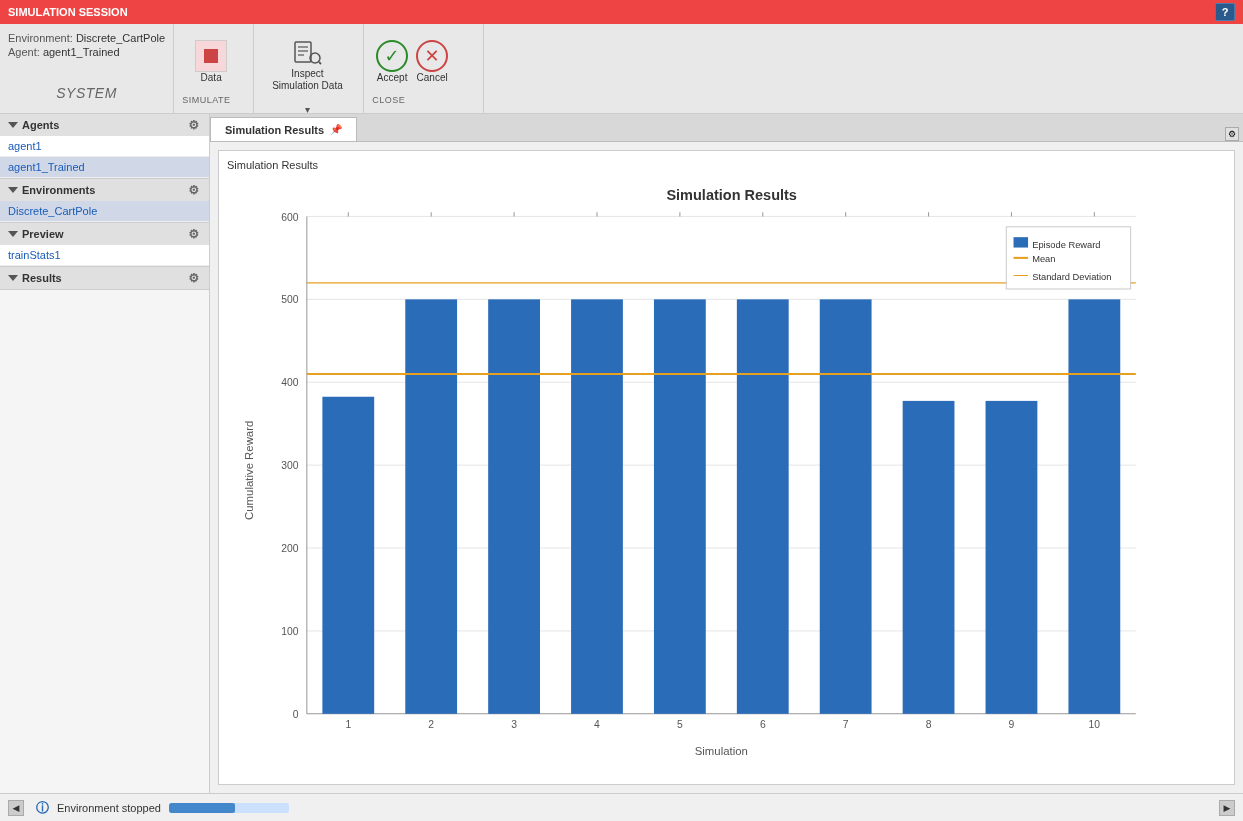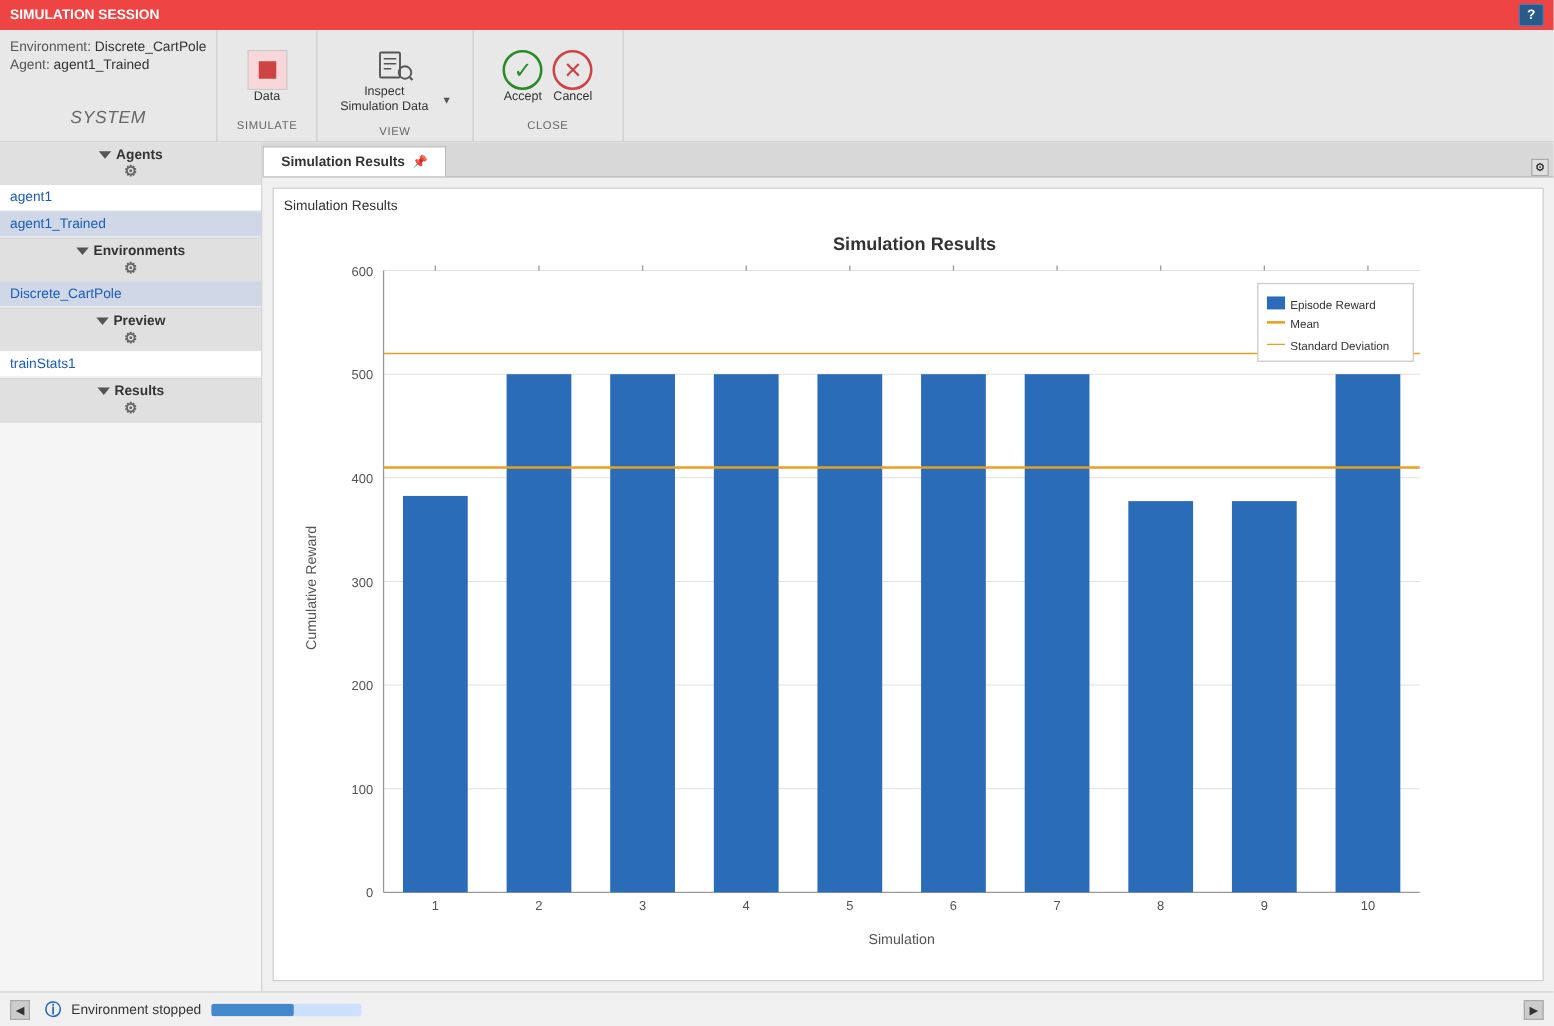--- a/index.html
+++ b/index.html
@@ -35,21 +35,20 @@
     .toolbar {
       background: #e8e8e8;
       border-bottom: 1px solid #ccc;
       display: flex;
       align-items: stretch;
       height: 90px;
     }
     .toolbar-section {
       display: flex;
       flex-direction: column;
-      align-items: center;
       border-right: 1px solid #ccc;
       padding: 4px 8px;
     }
     .toolbar-section-label {
       font-size: 9px;
       color: #666;
       margin-top: auto;
       padding-bottom: 4px;
       letter-spacing: 0.5px;
       text-transform: uppercase;
@@ -131,20 +130,21 @@
       height: 32px;
       display: flex;
       align-items: center;
       justify-content: center;
       position: relative;
     }
     .inspect-dropdown-row {
       display: flex;
       align-items: center;
       gap: 12px;
+      flex-direction: column;
     }
 
     .accept-cancel-group {
       display: flex;
       gap: 8px;
       align-items: center;
     }
     .circle-btn {
       display: flex;
       flex-direction: column;
@@ -185,21 +185,20 @@
     .sidebar-section-header {
       background: #e0e0e0;
       padding: 4px 8px;
       font-size: 11px;
       font-weight: bold;
       color: #333;
       display: flex;
       align-items: center;
       justify-content: space-between;
       cursor: pointer;
-      flex-direction: column;
     }
     .sidebar-section-header-left {
       display: flex;
       align-items: center;
       gap: 4px;
     }
     .triangle-down {
       width: 0; height: 0;
       border-left: 5px solid transparent;
       border-right: 5px solid transparent;

